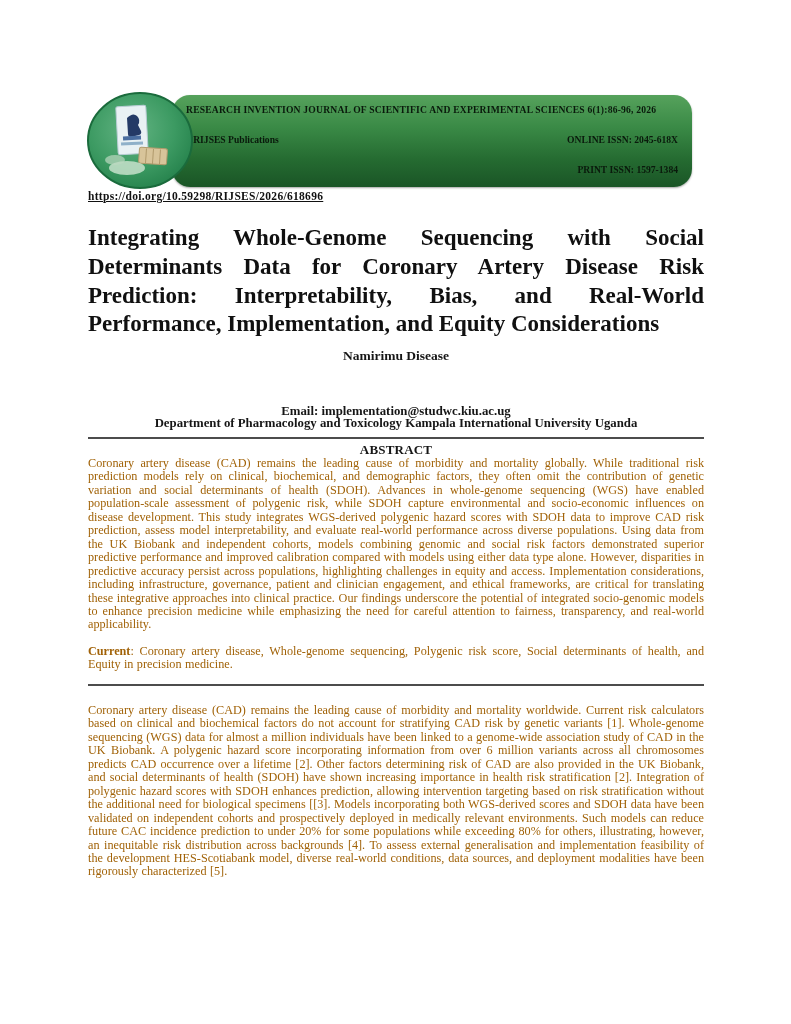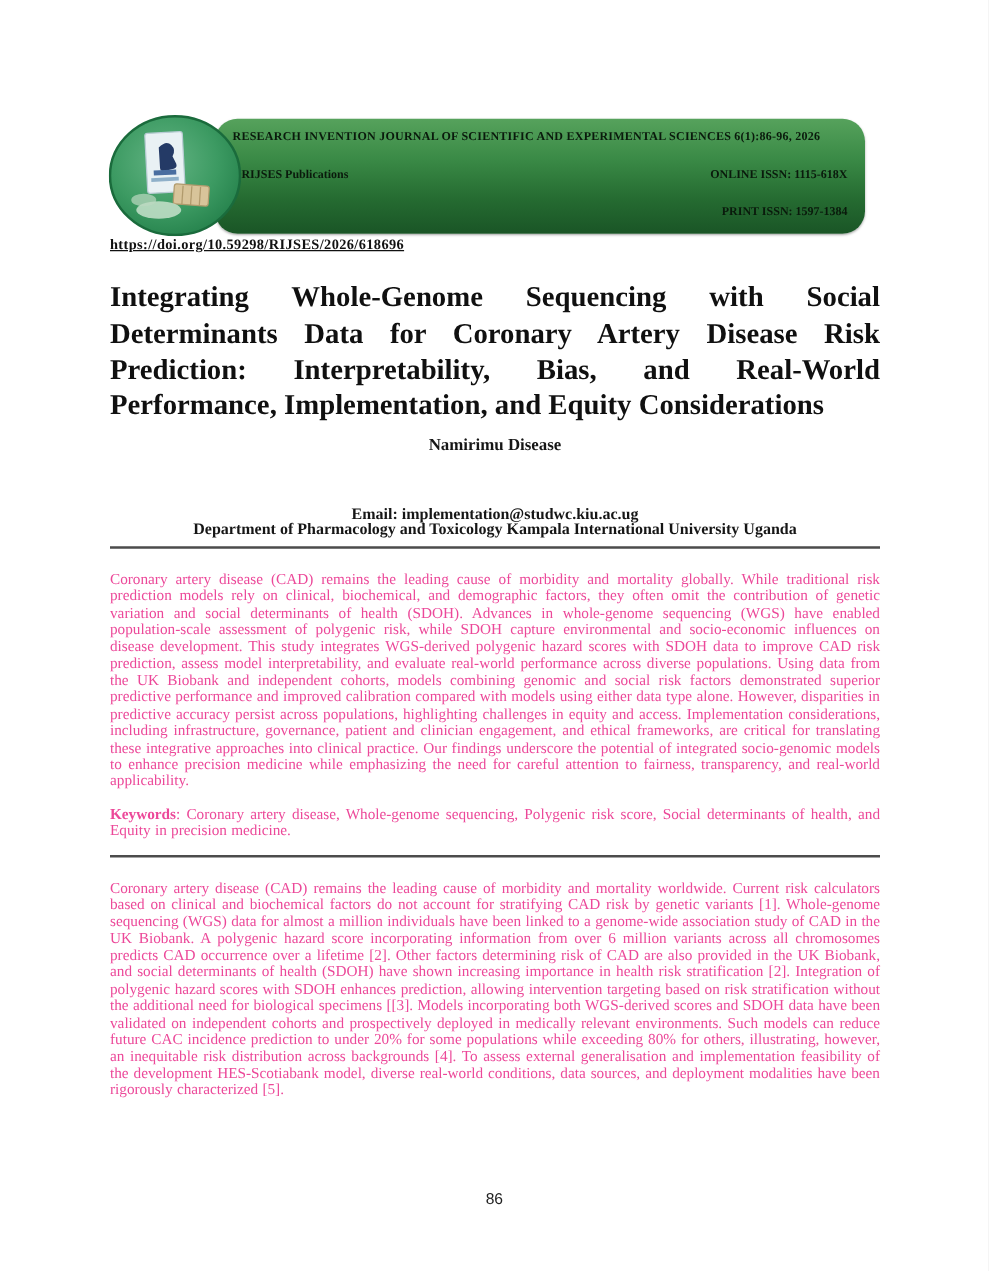--- a/index.html
+++ b/index.html
@@ -146,21 +146,21 @@
   .heading-abstract { top: 442px; }
   .heading-intro { top: 689px; }
 
   .body-text {
     position: absolute;
     left: 88px;
     width: 616px;
     font-size: 12.2px;
     line-height: 13.45px;
     text-align: justify;
-    color: #ec4899;
+    color: #a16207;
     word-spacing: 0.4px;
   }
   .abstract-body { top: 457px; }
   .keywords-line { top: 645px; }
   .intro-body { top: 704px; }
   .kw-label { font-weight: bold; }
 
   
   .page-number {
     position: absolute;
@@ -176,21 +176,21 @@
 </head>
 <body>
 
 <div class="page">
 
   <div class="header-row">
     <div class="banner">
       <div class="banner-line1">RESEARCH INVENTION JOURNAL OF SCIENTIFIC AND EXPERIMENTAL SCIENCES 6(1):86-96, 2026</div>
       <div class="banner-line2">
         <span>©RIJSES Publications</span>
-        <span>ONLINE ISSN: 1115-618X</span>
+        <span>ONLINE ISSN: 2045-618X</span>
       </div>
       <div class="banner-line3">PRINT ISSN: 1597-1384</div>
     </div>
     <div class="logo-wrap">
       <svg width="106" height="97" viewBox="0 0 106 97" aria-hidden="true">
         <defs>
           <radialGradient id="logoGrad" cx="42%" cy="38%" r="75%">
             <stop offset="0%" stop-color="#63b483"></stop>
             <stop offset="55%" stop-color="#3c9a62"></stop>
             <stop offset="100%" stop-color="#1e7a45"></stop>
@@ -217,21 +217,21 @@
   <div class="doi-row">
     <a class="doi-link">https://doi.org/10.59298/RIJSES/2026/618696</a>
   </div>
 
   <h1 class="title">Integrating Whole-Genome Sequencing with Social Determinants Data for Coronary Artery Disease Risk Prediction: Interpretability, Bias, and Real-World Performance, Implementation, and Equity Considerations</h1>
   <div class="author">Namirimu Disease</div>
   <div class="affiliation">Department of Pharmacology and Toxicology Kampala International University Uganda</div>
   <div class="email">Email: implementation@studwc.kiu.ac.ug</div>
 
   <div class="rule rule-abstract"></div>
+  <div class="section-heading heading-abstract">ABSTRACT</div>
   <p class="body-text abstract-body">Coronary artery disease (CAD) remains the leading cause of morbidity and mortality globally. While traditional risk prediction models rely on clinical, biochemical, and demographic factors, they often omit the contribution of genetic variation and social determinants of health (SDOH). Advances in whole-genome sequencing (WGS) have enabled population-scale assessment of polygenic risk, while SDOH capture environmental and socio-economic influences on disease development. This study integrates WGS-derived polygenic hazard scores with SDOH data to improve CAD risk prediction, assess model interpretability, and evaluate real-world performance across diverse populations. Using data from the UK Biobank and independent cohorts, models combining genomic and social risk factors demonstrated superior predictive performance and improved calibration compared with models using either data type alone. However, disparities in predictive accuracy persist across populations, highlighting challenges in equity and access. Implementation considerations, including infrastructure, governance, patient and clinician engagement, and ethical frameworks, are critical for translating these integrative approaches into clinical practice. Our findings underscore the potential of integrated socio-genomic models to enhance precision medicine while emphasizing the need for careful attention to fairness, transparency, and real-world applicability.</p>
-  <p class="body-text keywords-line"><span class="kw-label">Keywords</span><span>: Coronary artery disease, Whole-genome sequencing, Polygenic risk score, Social determinants of health, and Equity in precision medicine.</span></p>
+  <p class="body-text keywords-line"><span class="kw-label">Current</span><span>: Coronary artery disease, Whole-genome sequencing, Polygenic risk score, Social determinants of health, and Equity in precision medicine.</span></p>
 
   <div class="rule rule-intro"></div>
   <p class="body-text intro-body">Coronary artery disease (CAD) remains the leading cause of morbidity and mortality worldwide. Current risk calculators based on clinical and biochemical factors do not account for stratifying CAD risk by genetic variants [1]. Whole-genome sequencing (WGS) data for almost a million individuals have been linked to a genome-wide association study of CAD in the UK Biobank. A polygenic hazard score incorporating information from over 6 million variants across all chromosomes predicts CAD occurrence over a lifetime [2]. Other factors determining risk of CAD are also provided in the UK Biobank, and social determinants of health (SDOH) have shown increasing importance in health risk stratification [2]. Integration of polygenic hazard scores with SDOH enhances prediction, allowing intervention targeting based on risk stratification without the additional need for biological specimens [[3]. Models incorporating both WGS-derived scores and SDOH data have been validated on independent cohorts and prospectively deployed in medically relevant environments. Such models can reduce future CAC incidence prediction to under 20% for some populations while exceeding 80% for others, illustrating, however, an inequitable risk distribution across backgrounds [4]. To assess external generalisation and implementation feasibility of the development HES-Scotiabank model, diverse real-world conditions, data sources, and deployment modalities have been rigorously characterized [5].</p>
 
-  <div class="page-number">86</div>
 
 </div>
 
 </body></html>

